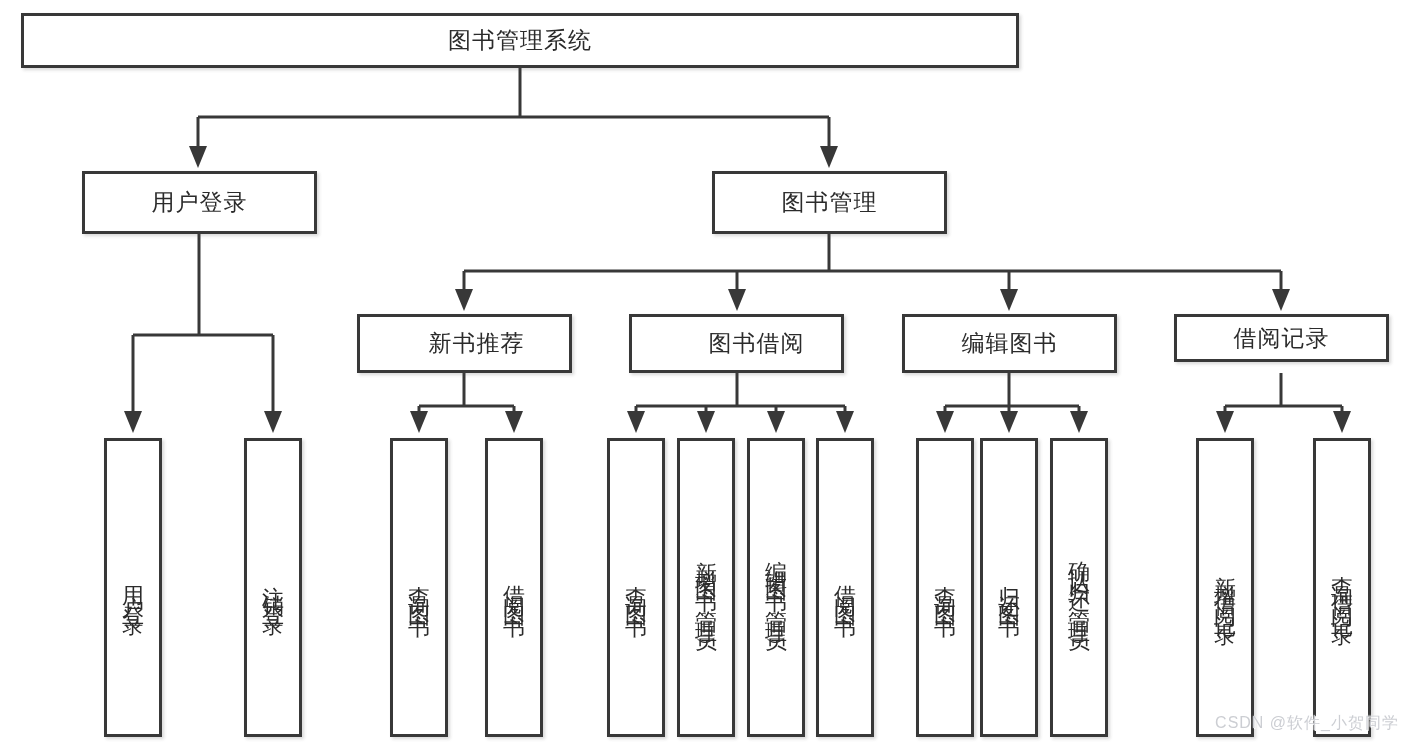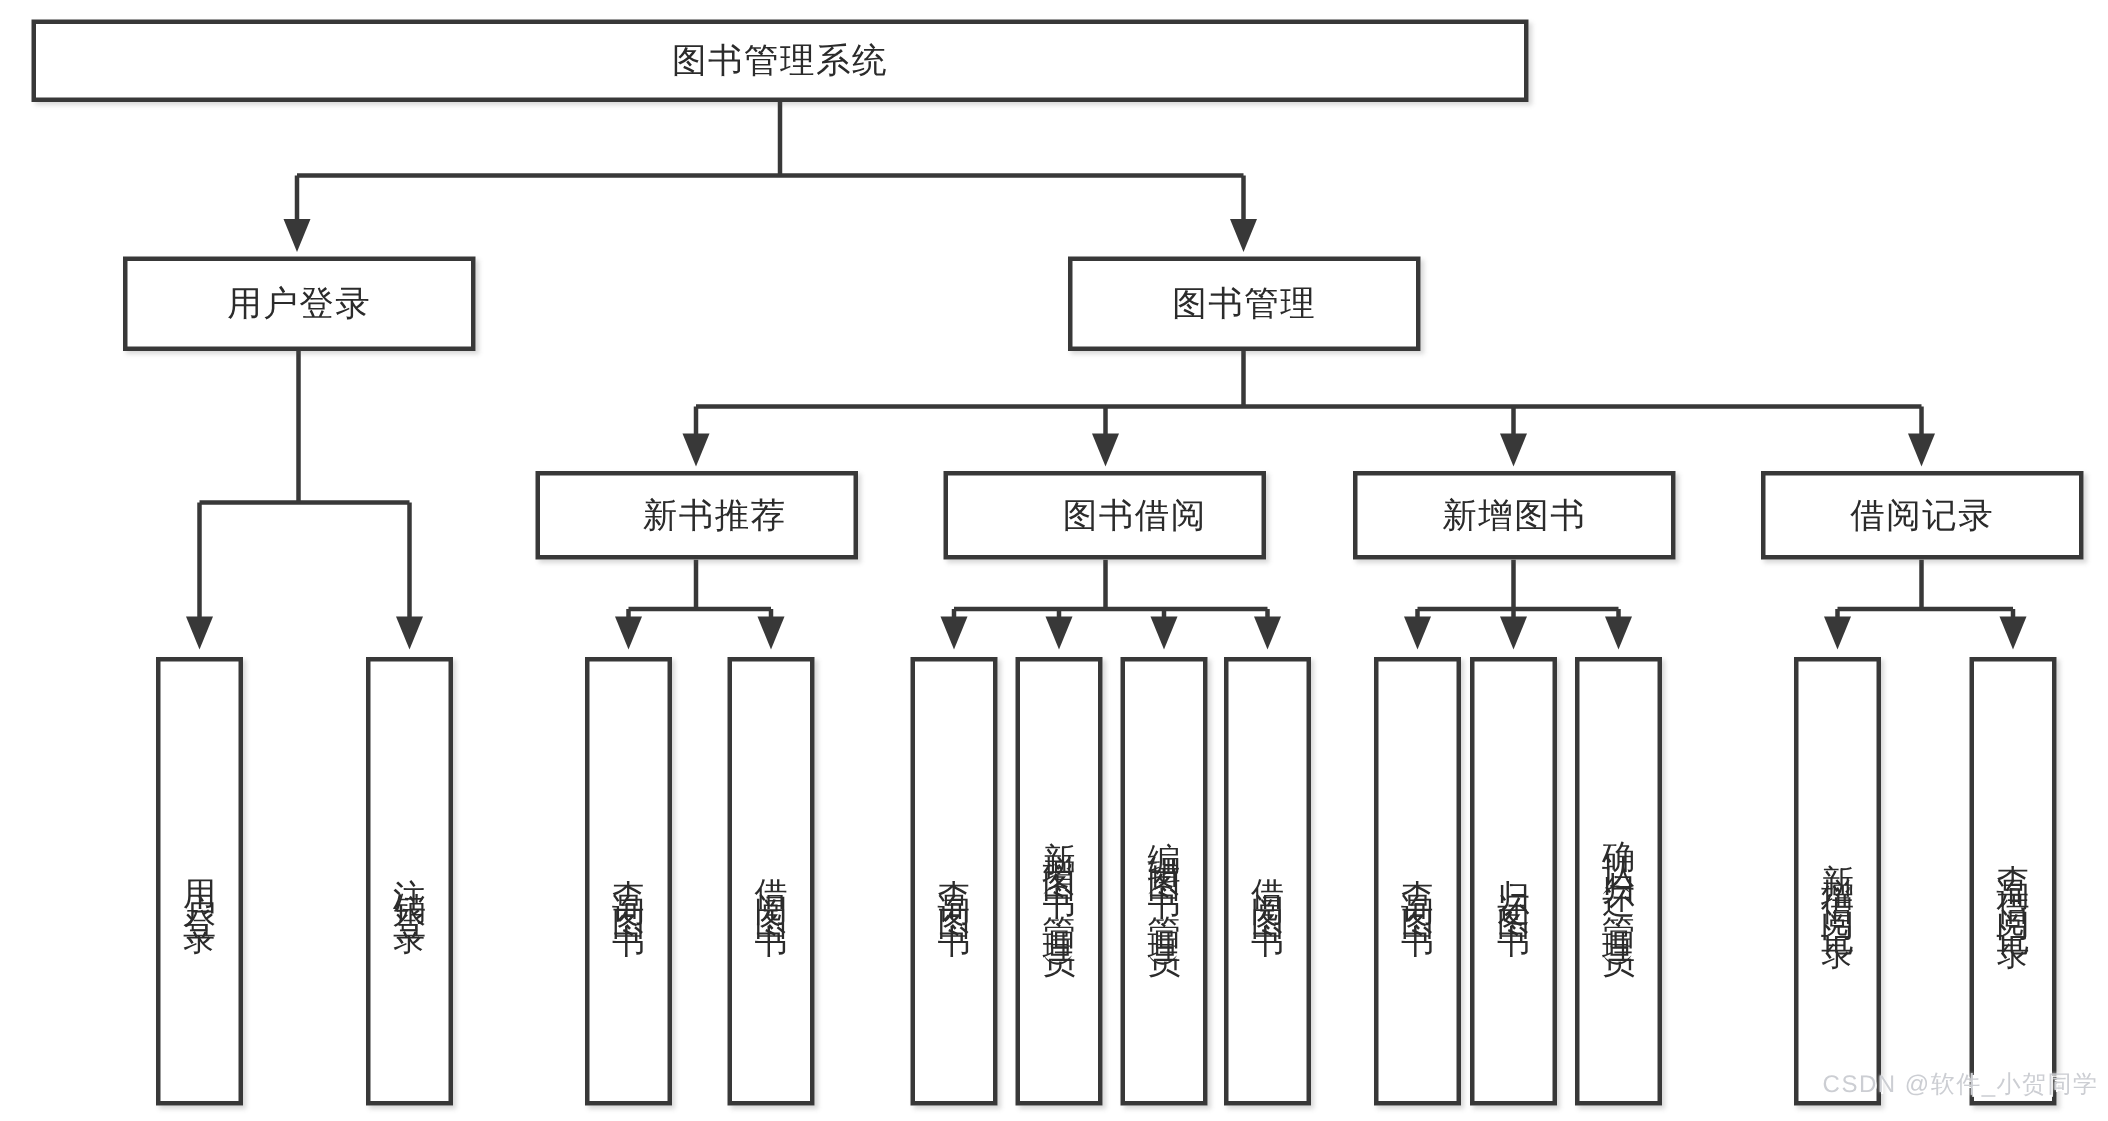--- a/index.html
+++ b/index.html
@@ -53,21 +53,21 @@
     line-height: 1;
   }
   
   .n-root   { left: 21px;  top: 13px;  width: 998px; height: 55px; }
   .n-login  { left: 82px;  top: 171px; width: 235px; height: 63px; }
   .n-mgmt   { left: 712px; top: 171px; width: 235px; height: 63px; text-align: center; }
 
   .n-sec0 { left: 357px;  top: 314px; width: 215px; height: 59px; padding-left: 24px; }
   .n-sec1 { left: 629px;  top: 314px; width: 215px; height: 59px; padding-left: 40px; }
   .n-sec2 { left: 902px;  top: 314px; width: 215px; height: 59px; }
-  .n-sec3 { left: 1174px; top: 314px; width: 215px; height: 59px; }
+  .n-sec3 { left: 1174px; top: 314px; width: 215px; height: 48px; }
 
   .leaf { top: 438px; width: 58px; height: 299px; }
   .l-a { left: 104px; }
   .l-b { left: 244px; }
   .l-c { left: 390px; }
   .l-d { left: 485px; }
   .l-e { left: 607px; }
   .l-f { left: 677px; }
   .l-g { left: 747px; }
   .l-h { left: 816px; }
@@ -170,21 +170,21 @@
     </g>
   </svg>
 
   <div class="box hbox n-root">图书管理系统</div>
 
   <div class="box hbox n-login">用户登录</div>
   <div class="box hbox n-mgmt">图书管理</div>
 
   <div class="box hbox n-sec0">新书推荐</div>
   <div class="box hbox n-sec1">图书借阅</div>
-  <div class="box hbox n-sec2">新增图书</div>
+  <div class="box hbox n-sec2">编辑图书</div>
   <div class="box hbox n-sec3">借阅记录</div>
 
   <div class="box vbox leaf l-a">用户登录</div>
   <div class="box vbox leaf l-b">注销登录</div>
 
   <div class="box vbox leaf l-c">查询图书</div>
   <div class="box vbox leaf l-d">借阅图书</div>
 
   <div class="box vbox leaf l-e">查询图书</div>
   <div class="box vbox leaf l-f">新增图书（管理员）</div>

